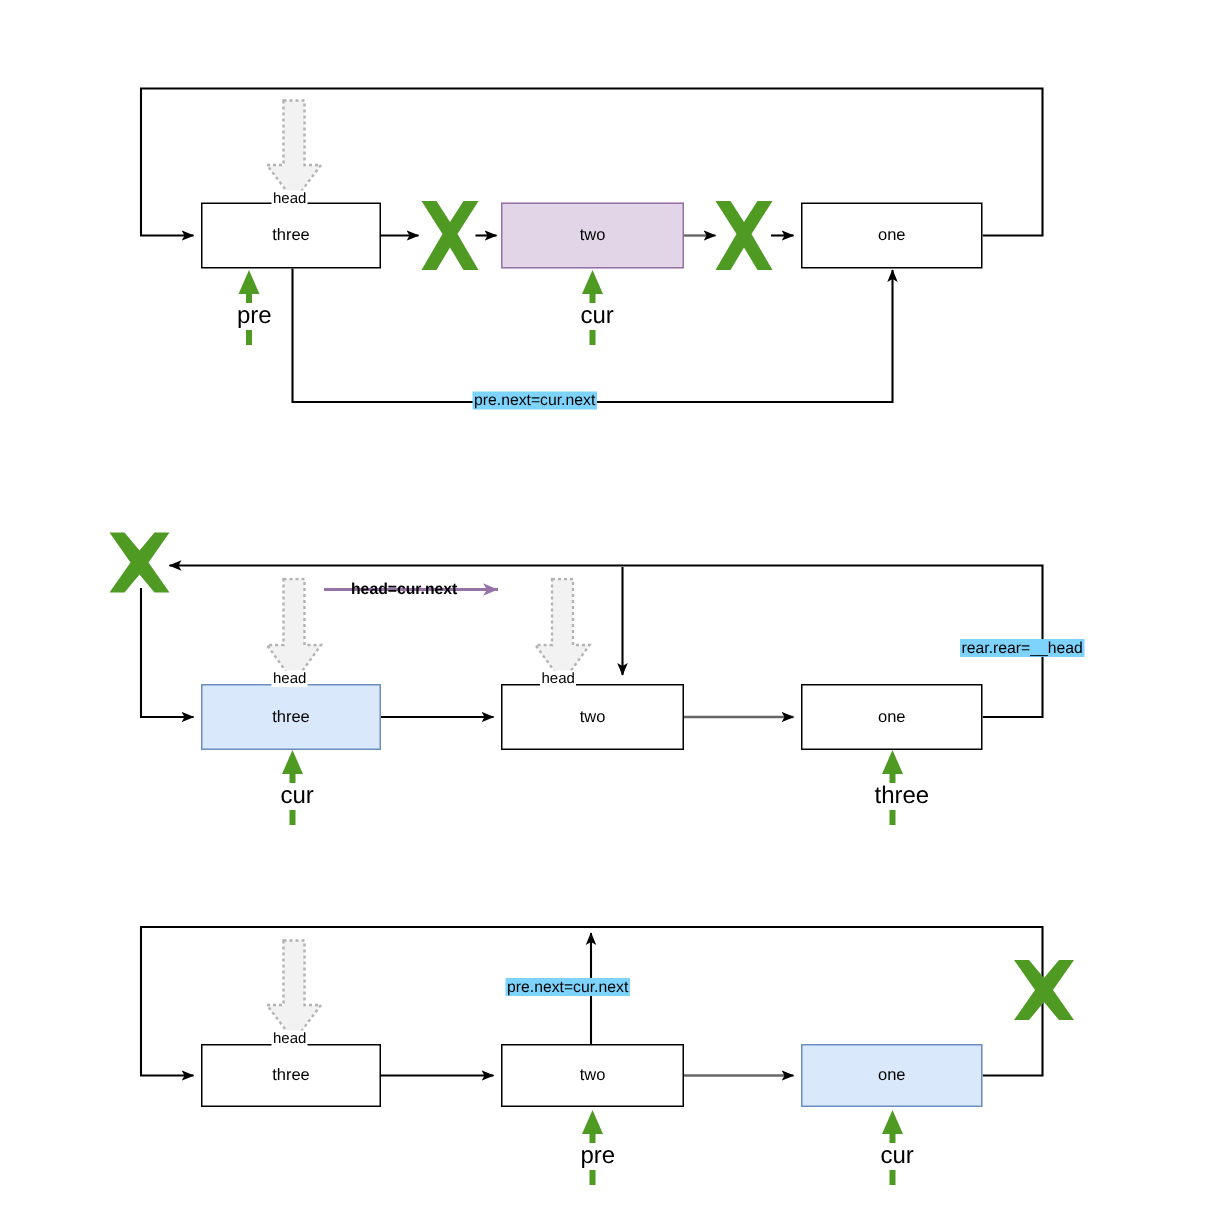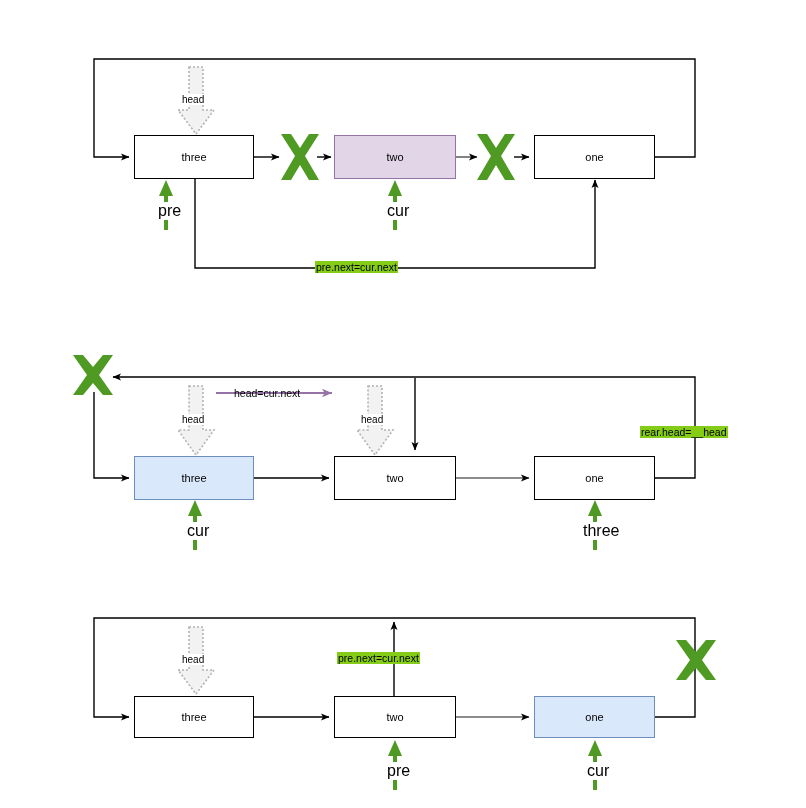--- a/index.html
+++ b/index.html
@@ -5,24 +5,24 @@
   html,body{margin:0;padding:0;background:#ffffff;}
   body{width:806px;height:808px;font-family:"Liberation Sans",sans-serif;}
   #stage{position:relative;width:806px;height:808px;overflow:hidden;background:#fff;}
   svg.layer{position:absolute;left:0;top:0;width:806px;height:808px;}
   .node{position:absolute;box-sizing:border-box;border:1px solid #000;background:#fff;
         display:flex;align-items:center;justify-content:center;
         font-size:11px;color:#000;font-family:"Liberation Sans",sans-serif;}
   .node.purple{background:#e1d5e7;border-color:#9673a6;}
   .node.blue{background:#dae8fc;border-color:#6c8ebf;}
   .lbl{position:absolute;font-size:10.5px;color:#000;white-space:nowrap;
-       font-family:"Liberation Sans",sans-serif;background:#84cc16;padding:0 1px;}
-  .lbl.nobg{background:transparent;}
+       font-family:"Liberation Sans",sans-serif;background:#7dd3fc;padding:0 1px;}
+  .lbl.nobg{background:transparent;font-weight:bold;}
   .headlbl{position:absolute;font-size:10px;color:#000;white-space:nowrap;
-       font-family:"Liberation Sans",sans-serif;background:#fff;padding:0 1px;z-index:6;}
+       font-family:"Liberation Sans",sans-serif;background:#fff;padding:0 1px;z-index:6;margin-top:33px;}
   .marklbl{position:absolute;font-size:16px;color:#000;white-space:nowrap;
        font-family:"Liberation Sans",sans-serif;background:#fff;padding:0 1px;z-index:6;}
   .headarrow{position:absolute;z-index:4;}
   .markarrow{position:absolute;z-index:4;}
   .xmark{position:absolute;z-index:7;}
 </style>
 </head>
 <body>
 
 <div id="stage">
@@ -137,21 +137,21 @@
 
   <div class="node blue" style="left:134px;top:456px;width:120px;height:44px;z-index:5">three</div>
   <div class="node" style="left:334px;top:456px;width:122px;height:44px;z-index:5">two</div>
   <div class="node" style="left:534px;top:456px;width:121px;height:44px;z-index:5">one</div>
 
   <div class="headlbl" style="left:181px;top:414px">head</div>
   <div class="headlbl" style="left:360px;top:414px">head</div>
   <div class="marklbl" style="left:186px;top:522px">cur</div>
   <div class="marklbl" style="left:582px;top:522px">three</div>
   <div class="lbl nobg" style="left:233px;top:387px;z-index:6">head=cur.next</div>
-  <div class="lbl" style="left:640px;top:426px;z-index:6">rear.head=__head</div>
+  <div class="lbl" style="left:640px;top:426px;z-index:6">rear.rear=__head</div>
 
   <div class="node" style="left:134px;top:696px;width:120px;height:42px;z-index:5">three</div>
   <div class="node" style="left:334px;top:696px;width:122px;height:42px;z-index:5">two</div>
   <div class="node blue" style="left:534px;top:696px;width:121px;height:42px;z-index:5">one</div>
 
   <div class="headlbl" style="left:181px;top:654px">head</div>
   <div class="marklbl" style="left:386px;top:762px">pre</div>
   <div class="marklbl" style="left:586px;top:762px">cur</div>
   <div class="lbl" style="left:337px;top:652px;z-index:6">pre.next=cur.next</div>
 

